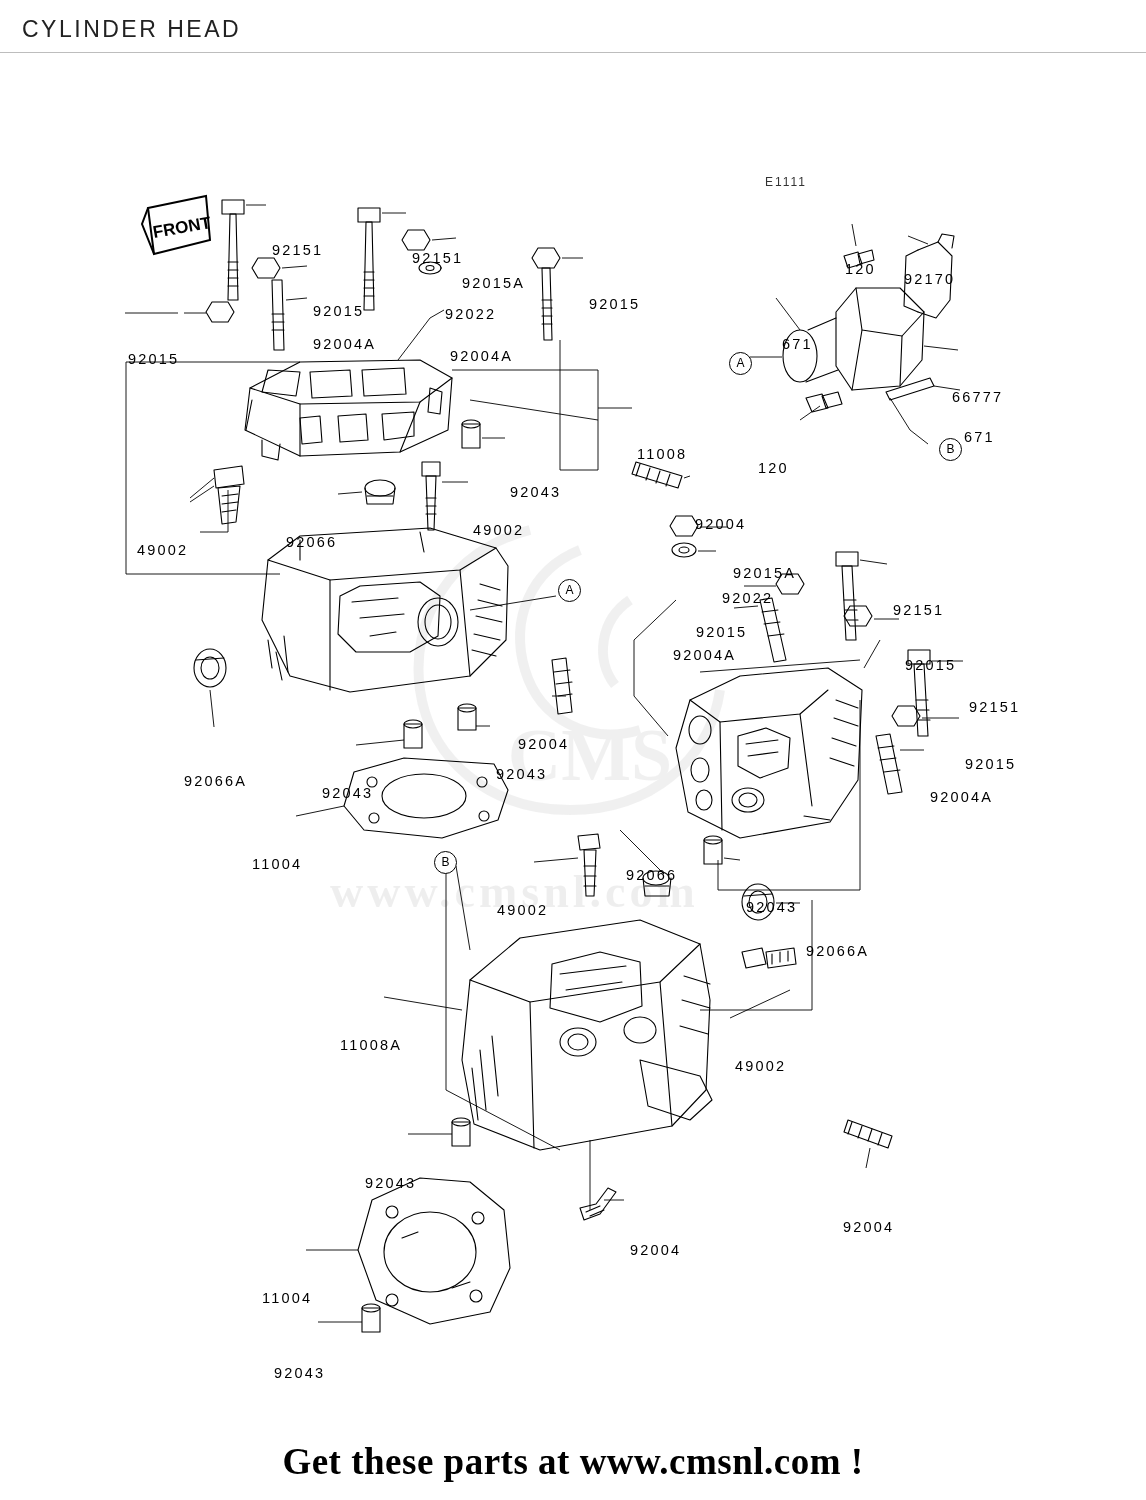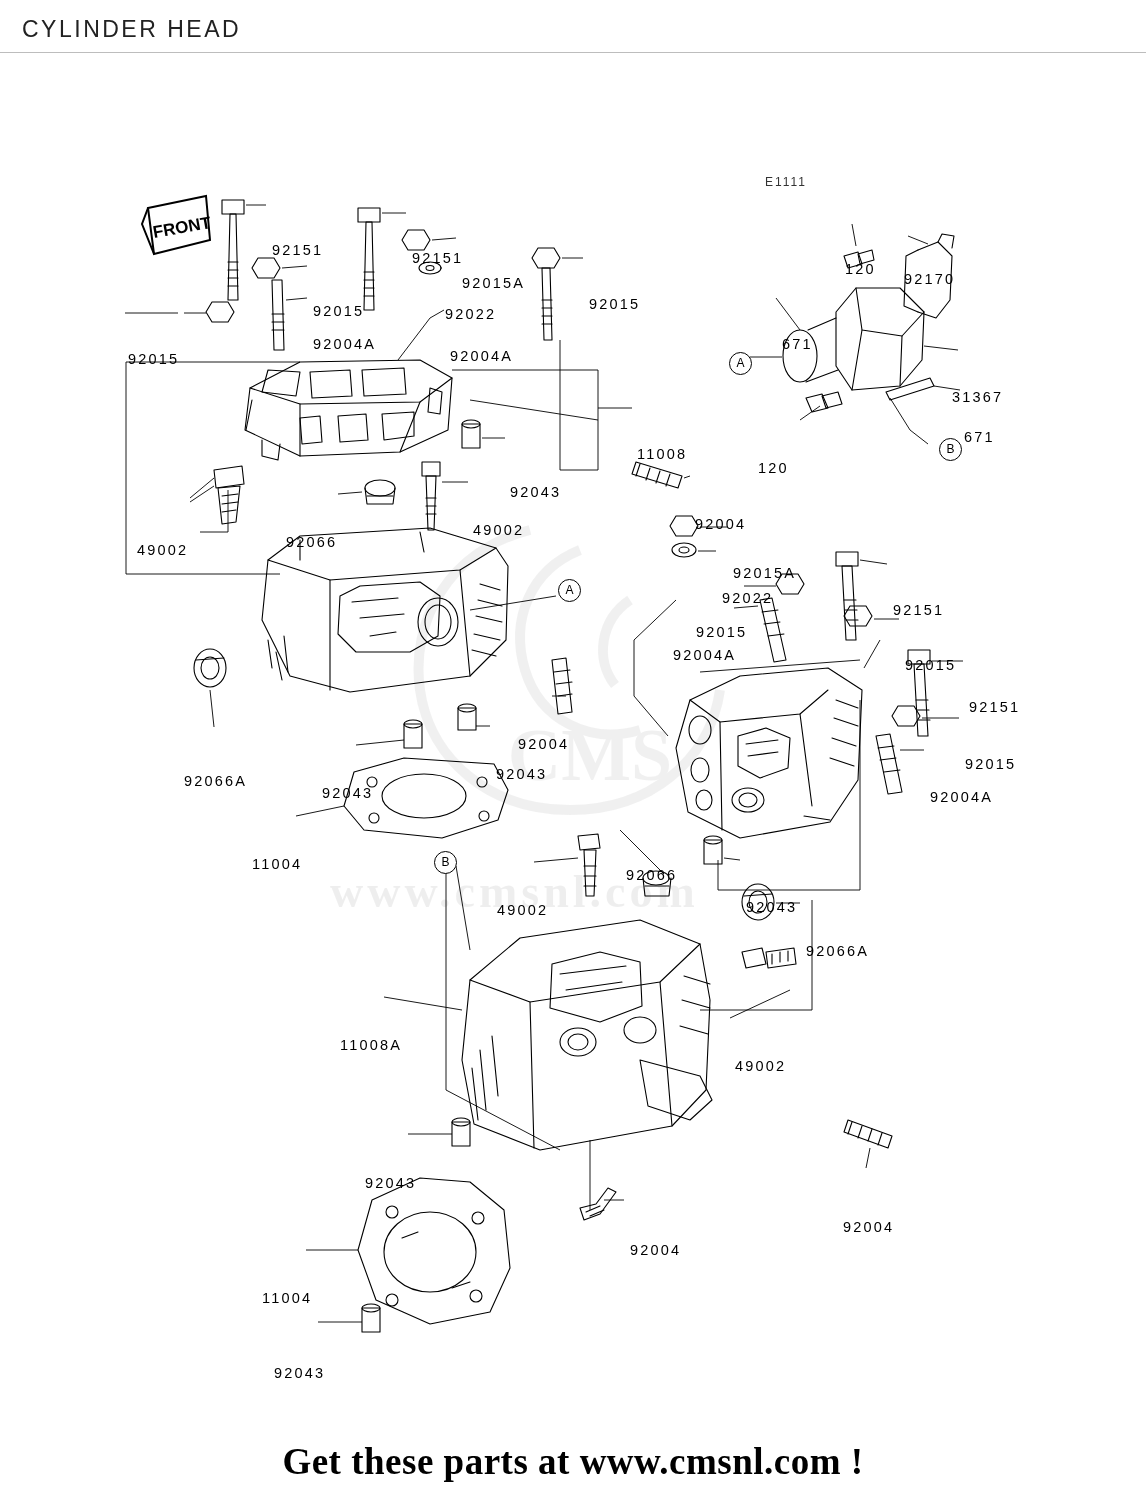--- a/index.html
+++ b/index.html
@@ -509,21 +509,21 @@
   <div class="lbl" style="left:313px; top:259px;">92015</div>
   <div class="lbl" style="left:445px; top:262px;">92022</div>
   <div class="lbl" style="left:589px; top:252px;">92015</div>
   <div class="lbl" style="left:313px; top:292px;">92004A</div>
   <div class="lbl" style="left:450px; top:304px;">92004A</div>
   <div class="lbl" style="left:128px; top:307px;">92015</div>
 
   <div class="lbl" style="left:845px; top:217px;">120</div>
   <div class="lbl" style="left:904px; top:227px;">92170</div>
   <div class="lbl" style="left:782px; top:292px;">671</div>
-  <div class="lbl" style="left:952px; top:345px;">31367</div>
+  <div class="lbl" style="left:952px; top:345px;">66777</div>
   <div class="lbl" style="left:964px; top:385px;">671</div>
   <div class="lbl" style="left:758px; top:416px;">120</div>
 
   <div class="lbl" style="left:637px; top:402px;">11008</div>
   <div class="lbl" style="left:510px; top:440px;">92043</div>
   <div class="lbl" style="left:695px; top:472px;">92004</div>
   <div class="lbl" style="left:137px; top:498px;">49002</div>
   <div class="lbl" style="left:286px; top:490px;">92066</div>
   <div class="lbl" style="left:473px; top:478px;">49002</div>
 

